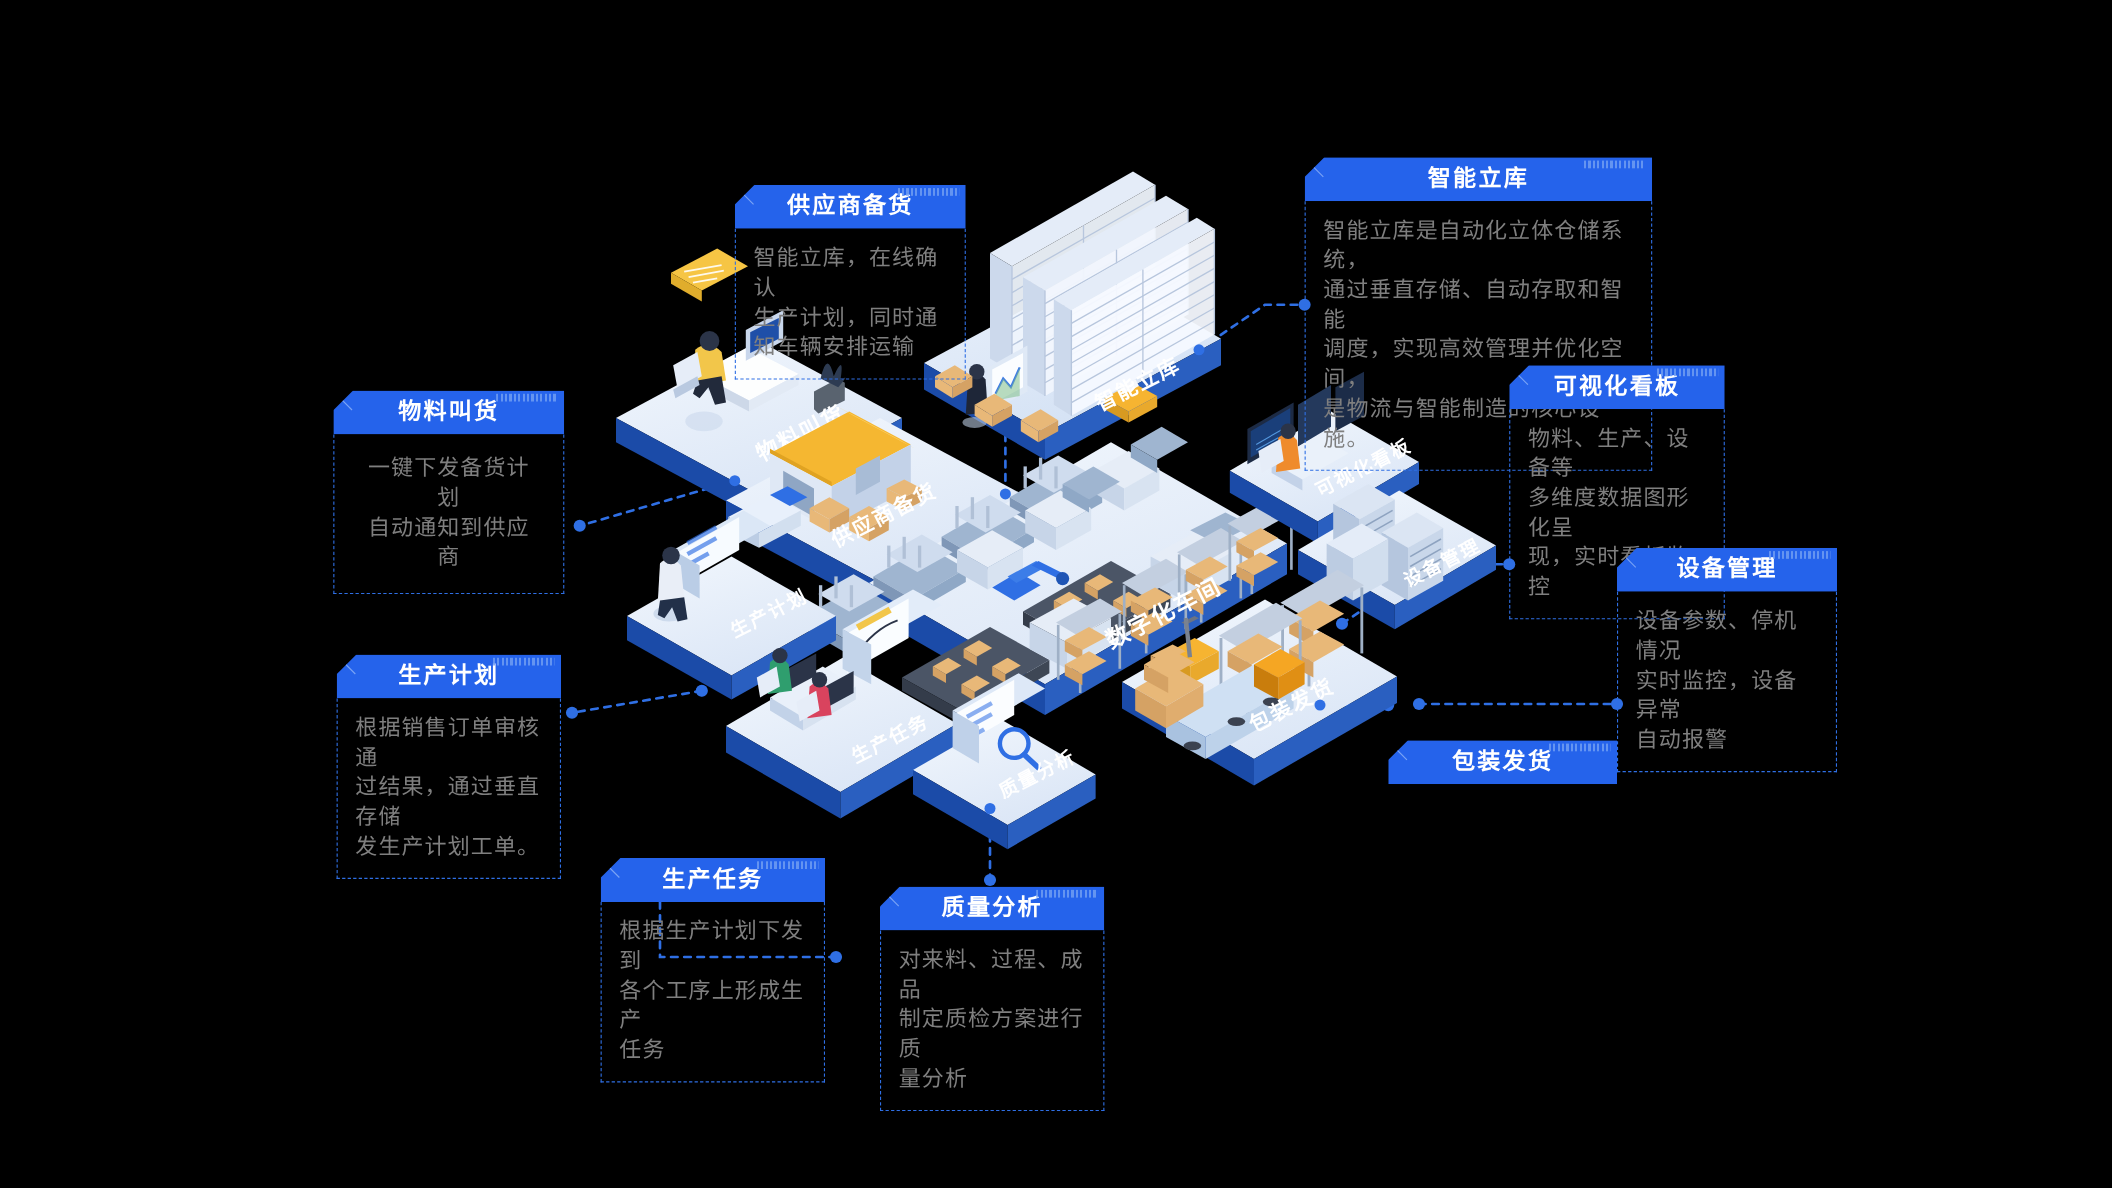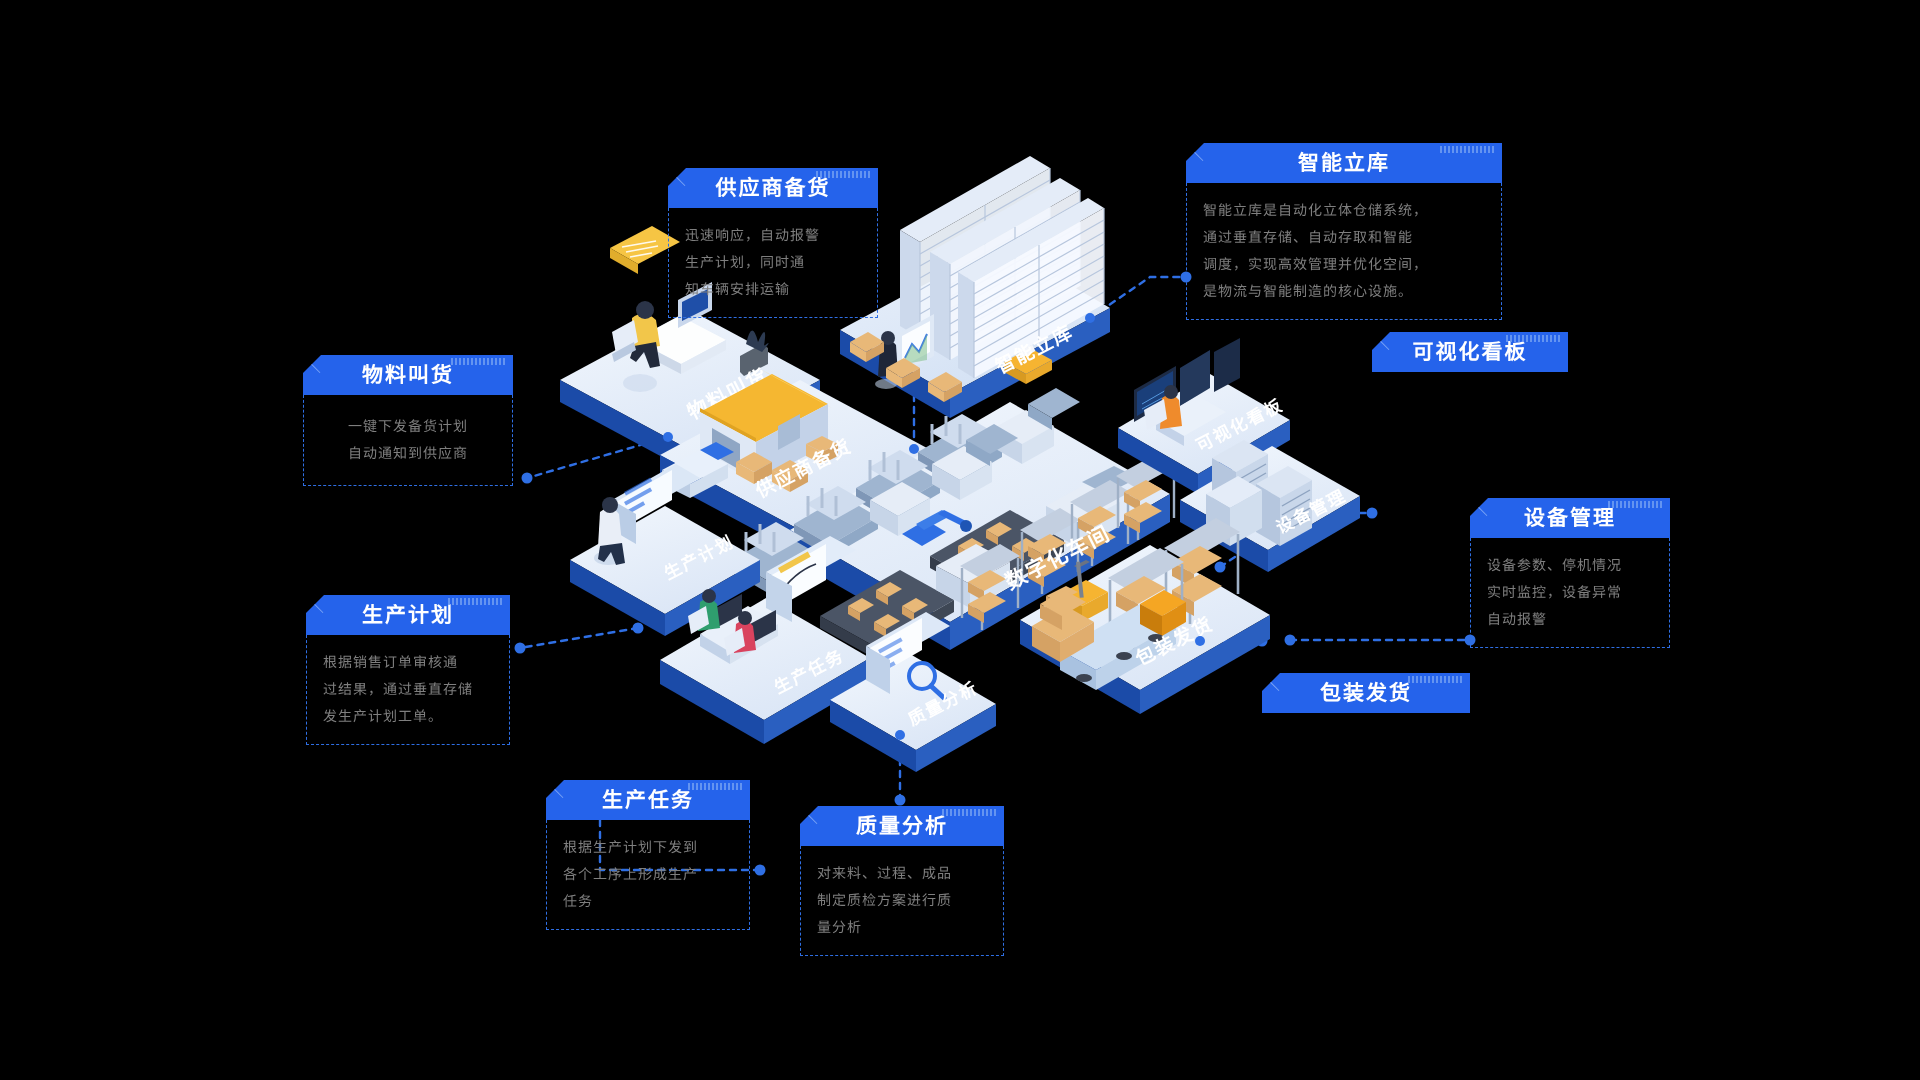--- a/index.html
+++ b/index.html
@@ -30,21 +30,21 @@
     background:#7ba4f5;transform:rotate(45deg);transform-origin:0 0;
   }
   .card-head .deco{
     position:absolute;right:6px;top:3px;width:56px;height:7px;
     background:repeating-linear-gradient(90deg,#6f9df2 0 2px,transparent 2px 4px);
     opacity:.85;
   }
   .card-body{
     border:1px dashed #2f6fe4;border-top:none;
     box-sizing:border-box;
-    color:#7f7f7f;font-size:14px;line-height:27px;
+    color:#7f7f7f;font-size:20px;line-height:27px;
     letter-spacing:1px;
     padding:14px 16px;
     background:transparent;
   }
   .card-body.pad-lg{padding:18px 22px;}
   .card-body.center{text-align:center;}
 </style>
 </head>
 <body>
 
@@ -633,21 +633,21 @@
     </div>
   </div>
 
   <div class="card" style="left:668px;top:168px;width:210px;">
     <div class="card-head">
       <span class="notch"></span>
       <span class="deco"></span>
       <span>供应商备货</span>
     </div>
     <div class="card-body">
-      <div>迅速响应，自动报警</div>
+      <div>智能立库，在线确认</div>
       <div>生产计划，同时通</div>
       <div>知车辆安排运输</div>
     </div>
   </div>
 
   <div class="card" style="left:1186px;top:143px;width:316px;">
     <div class="card-head">
       <span class="notch"></span>
       <span class="deco"></span>
       <span>智能立库</span>
@@ -659,20 +659,25 @@
       <div>是物流与智能制造的核心设施。</div>
     </div>
   </div>
 
   <div class="card" style="left:1372px;top:332px;width:196px;">
     <div class="card-head">
       <span class="notch"></span>
       <span class="deco"></span>
       <span>可视化看板</span>
     </div>
+    <div class="card-body">
+      <div>物料、生产、设备等</div>
+      <div>多维度数据图形化呈</div>
+      <div>现，实时看板监控</div>
+    </div>
   </div>
 
   <div class="card" style="left:1470px;top:498px;width:200px;">
     <div class="card-head">
       <span class="notch"></span>
       <span class="deco"></span>
       <span>设备管理</span>
     </div>
     <div class="card-body">
       <div>设备参数、停机情况</div>

